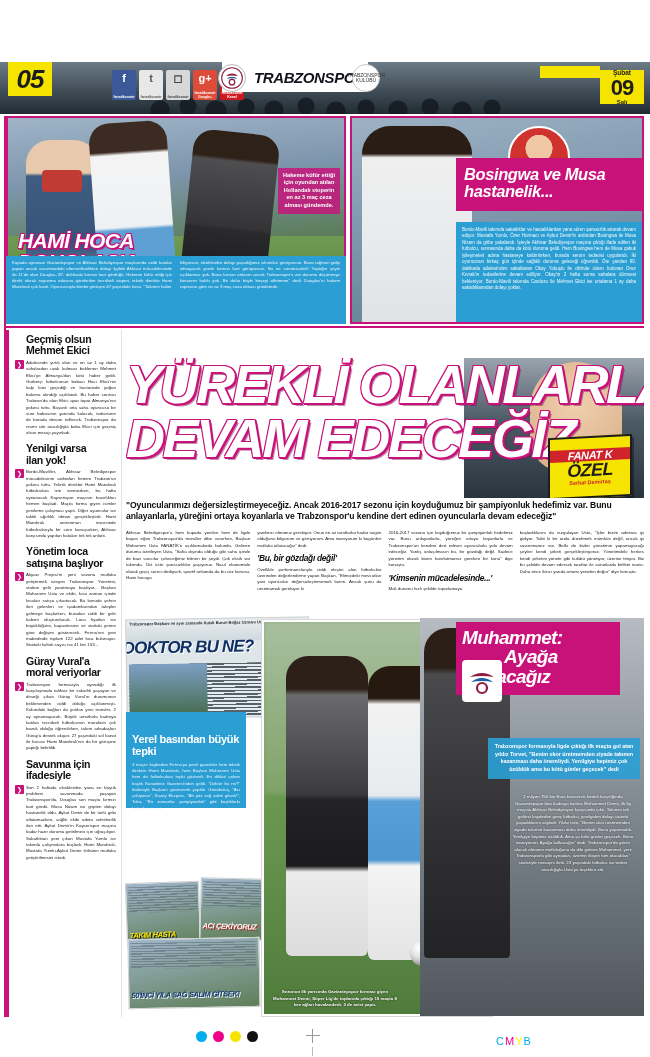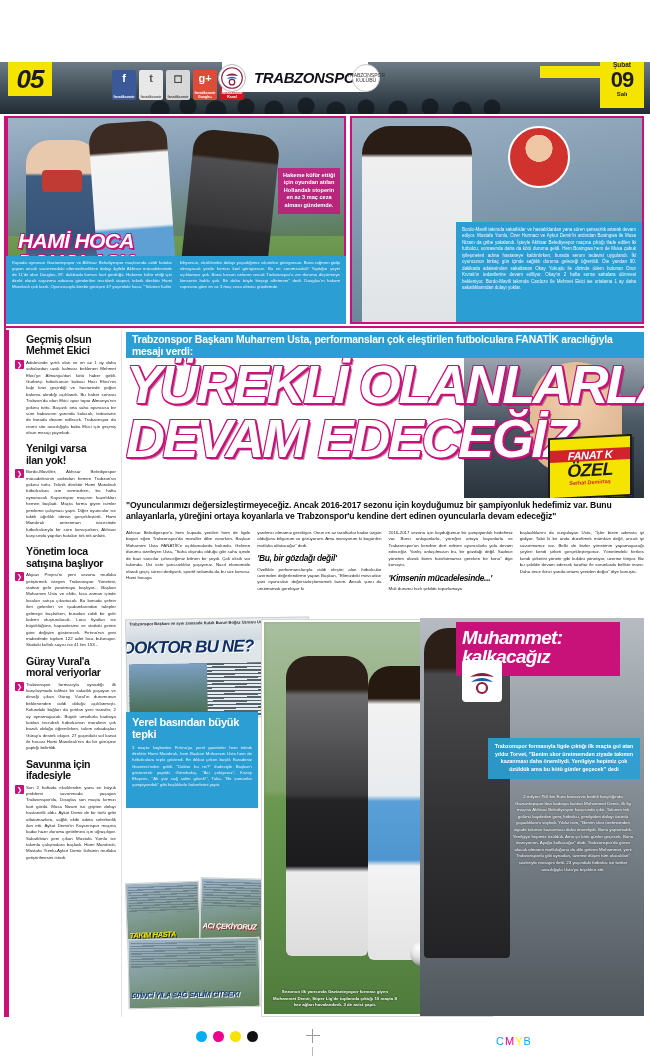--- a/index.html
+++ b/index.html
@@ -72,22 +72,22 @@
     position:absolute; left:218px; top:64px; width:28px; height:28px; border-radius:50%;
     background:#fff; border:1px solid #b9b9b9; display:flex; align-items:center; justify-content:center;
   }
   .ts-badge svg{ width:22px; height:22px; }
   .club-crest{
     position:absolute; left:352px; top:64px; width:28px; height:28px; border-radius:50%;
     background:#fff; border:1px solid #c9c9c9; display:flex;align-items:center;justify-content:center;
     font-size:5px; color:#333; text-align:center; line-height:1;
   }
   .date-box{
-    position:absolute; right:6px; top:62px; width:44px; height:46px; background:#f5e400;
-    display:flex; flex-direction:column; align-items:center; justify-content:flex-start; line-height:1;
+    position:absolute; right:6px; top:70px; width:44px; height:34px; background:#f5e400;
+    display:flex; flex-direction:column; align-items:center; justify-content:space-between; line-height:1;
   }
   .date-box .mo{ font-size:6.5px; font-weight:bold; color:#1d1d1d; }
   .date-box .dd{ font-size:22px; font-weight:bold; color:#1d1d1d; letter-spacing:-1px;}
   .date-box .dw{ font-size:6px; font-weight:bold; color:#1d1d1d; }
   .yellow-tab-r{
     position:absolute; right:50px; top:66px; width:60px; height:12px; background:#f5e400;
   }
 
   
   .top-left-panel{
@@ -277,22 +277,22 @@
   .clip-body{
     position:absolute; left:2px; top:44px; width:180px; height:54px;
     background:repeating-linear-gradient(180deg,#3b4a52 0 1.6px,#e7edf0 1.6px 3.4px);
     opacity:.85;
   }
   .clip-photo{
     position:absolute; left:2px; top:44px; width:78px; height:54px;
     background:linear-gradient(180deg,#7da0c4,#43694a);
   }
   .yerel-box{
-    position:absolute; left:126px; top:712px; width:132px; height:96px;
-    background:#2b9ed4; color:#fff; padding:5px 6px;
+    position:absolute; left:126px; top:712px; width:120px; height:96px;
+    background:#2b9ed4; color:#fff; padding:22px 6px;
   }
   .yerel-h{
     font-size:11px; font-weight:bold; line-height:1.08; letter-spacing:-.3px; color:#fff;
   }
   .yerel-p{ font-size:4.3px; line-height:1.46; margin-top:4px; text-align:justify; color:#eaf6fc; }
 
   
   .mini-clip{
     position:absolute; border:1px solid #d2d2d2; overflow:hidden; background:#eceff1;
   }
@@ -472,20 +472,21 @@
 
   <div class="tl-body">
     <div class="col">Kupada oynanan Gaziantepspor ve Akhisar Belediyespor maçlarında ciddi hatalar yapan ancak savunmadaki alternatifsizlikten dolayı ilgileki Akhisar mücadelesinde de 11'de olan Douglas, 87. dakikada kırmızı kart gördüğü. Hakeme küfür ettiği için direkt olarak soyunma odasına gönderilen tecrübeli stoperi, teknik direktör Hami Mandıralı çok kızdı. Oyuncusuyla birebir görüşen 47 yaşındaki hoca, "Takımın halini</div>
     <div class="col">biliyorsun, eksiklerden dolayı yaşadığımız sıkıntıları görüyorsun. Buna rağmen gidip olmayacak yerde kırmızı kart görüyorsun. Bu ne sorumsuzluk! Yaptığın şeyin açıklaması yok. Bana kızsan anlarım ancak Trabzonspor'u zor duruma düşürmeye kimsenin hakkı yok. Bir daha böyle birşeyi affetmem" dedi. Douglas'ın hakem raporuna göre en az 3 maç ceza alması gündemde.</div>
   </div>
 
   <div class="top-right-panel">
     <div class="tr-photo"></div>
     <div class="tr-player"></div>
     <div class="tr-circle"></div>
+    <div class="hl-bosingwa">Bosingwa ve Musa hastanelik...</div>
     <div class="tr-body">Bordo-Mavili takımda sakatlıklar ve hastalıklardan yana süren şanssızlık artarak devam ediyor. Mustafa Yumlu, Özer Hurmacı ve Aykut Demir'in ardından Bosingwa ile Musa Nizam da gribe yakalandı. İşteyle Akhisar Belediyespor maçına çıktığı ifade edilen iki futbolcu, sonrasında daha da kötü duruma geldi. Hem Bosingwa hem de Musa çabuk iyileşmeleri adına hastaneye kaldırılırken, burada serum tedavisi uygulandı. İki oyuncunun birkaç gün içinde sağlıklı duruma geleceği öğrenildi. Öte yandan 90. dakikada adalesinden sakatlanan Okay Yokuşlu ile dizinde ödem bulunan Onur Kıvrak'ın tedavilerine devam ediliyor. Okay'ın 2 hafta sonra sahalara dönmesi bekleniyor. Bordo-Mavili takımda Cardozo ile Mehmet Ekici ise ortalama 1 ay daha sakatlıklarından dolayı yoklar.</div>
   </div>
 
   <div class="pink-rule"></div>
 
   <div class="sidebar">
     <div class="sb-h">Geçmiş olsun Mehmet Ekici</div>
     <div class="sb-p">
       <span class="sb-bullet">❯</span>
       <span>Adalesinde yırtık olan ve en az 1 ay daha sahalardan uzak kalması beklenen Mehmet Ekici'ye Almanya'dan kötü haber geldi. Gurbetçi futbolcunun babası Hacı Ekici'nin kalp krizi geçirdiği ve hastanede yoğun bakıma alındığı açıklandı. Bu haber sonrası Trabzon'da olan Ekici apar topar Almanya'nın yolunu tuttu. Başarılı orta saha oyuncusu bir süre babasının yanında kalacak, tedavisine de burada devam edilecek. Trabzonspor da resmi site aracılığıyla baba Ekici için geçmiş olsun mesajı yayınladı.</span>
@@ -509,21 +510,20 @@
       <span>Trabzonspor formasıyla oynadığı ilk karşılaşmada talihsiz bir sakatlık yaşayan ve dirseği çıkan Güray Vural'ın durumunun beklenenden ciddi olduğu açıklanmıştı. Kolundaki bağları da yırtılan yeni transfer, 2 ay oynamayacak. Büyük umutlarla kadroya katılan tecrübeli futbolcunun moralinin çok bozuk olduğu öğrenilirken, takım arkadaşları Güray'a destek oluyor. 27 yaşındaki sol kanat ile hocası Hami Mandıralı'nın da bir görüşme yaptığı belirtildi.</span>
     </div>
 
     <div class="sb-h">Savunma için ifadesiyle</div>
     <div class="sb-p">
       <span class="sb-bullet">❯</span>
       <span>Son 2 haftada eksiklerden yana en büyük problemi savunmada yaşayan Trabzonspor'da, Douglas son maçta kırmızı kart gördü. Musa Nizam ise gripten dolayı hastanelik oldu. Aykut Demir de bir türlü gribi atlatamazken, sağlık ekibi adeta seferberlik ilan etti. Aykut Demir'in Kayserispor maçına kadar hazır duruma getirilmesi için uğraşılıyor. Sakatlıktan yeni çıkan Mustafa Yumlu ise takımla çalışmalara başladı. Hami Mandıralı, Mustafa Yumlu-Aykut Demir ikilisinin mutlaka yetiştirilmesini istedi.</span>
     </div>
   </div>
 
-  <div class="kicker-bar">Trabzonspor Başkanı Muharrem Usta, performansları çok eleştirilen futbolculara FANATİK aracılığıyla mesajı verdi:</div>
 
   <div class="main-hl-wrap">
     <div class="mh-photo">
       <div class="mh-face"></div>
     </div>
     <div class="mh-l1">YÜREKLİ OLANLARLA</div>
     <div class="mh-l2">DEVAM EDECEĞİZ</div>
     <div class="fanatik-badge">
       <span class="fb-top">FANAT K</span>
       <span class="fb-mid">ÖZEL</span>
@@ -583,20 +583,21 @@
     <div class="bp-p2"></div>
     <div class="bp-ball"></div>
     <div class="bp-caption">Sezonun ilk yarısında Gaziantepspor forması giyen Muhammet Demir, Süper Lig'de toplamda çıktığı 19 maçta 8 kez ağları havalandırdı. 3 de asist yaptı.</div>
   </div>
 
   <div class="muh-panel">
     <div class="muh-photo"></div>
     <div class="muh-player"></div>
     <div class="muh-hl">
       <span>Muhammet:</span>
+      <span class="l2">Ayağa</span>
       <span>kalkacağız</span>
     </div>
     <div class="muh-logo">
       <svg viewBox="0 0 32 32" aria-hidden="true">
         <path d="M4 12 Q16 4 28 12 Q16 10 4 12Z" fill="#8c1d3d"></path>
         <path d="M5 17 Q16 9 27 17 Q16 15 5 17Z" fill="#1b5fa8"></path>
         <circle cx="16" cy="23" r="5" fill="none" stroke="#8c1d3d" stroke-width="2.2"></circle>
       </svg>
     </div>
     <div class="muh-lead">Trabzonspor formasıyla ligde çıktığı ilk maçta gol atan yıldız Torvet, "Benim skor üretmemden ziyade takımın kazanması daha önemliydi. Yenilgiye hepimiz çok üzüldük ama bu kötü günler geçecek" dedi</div>

